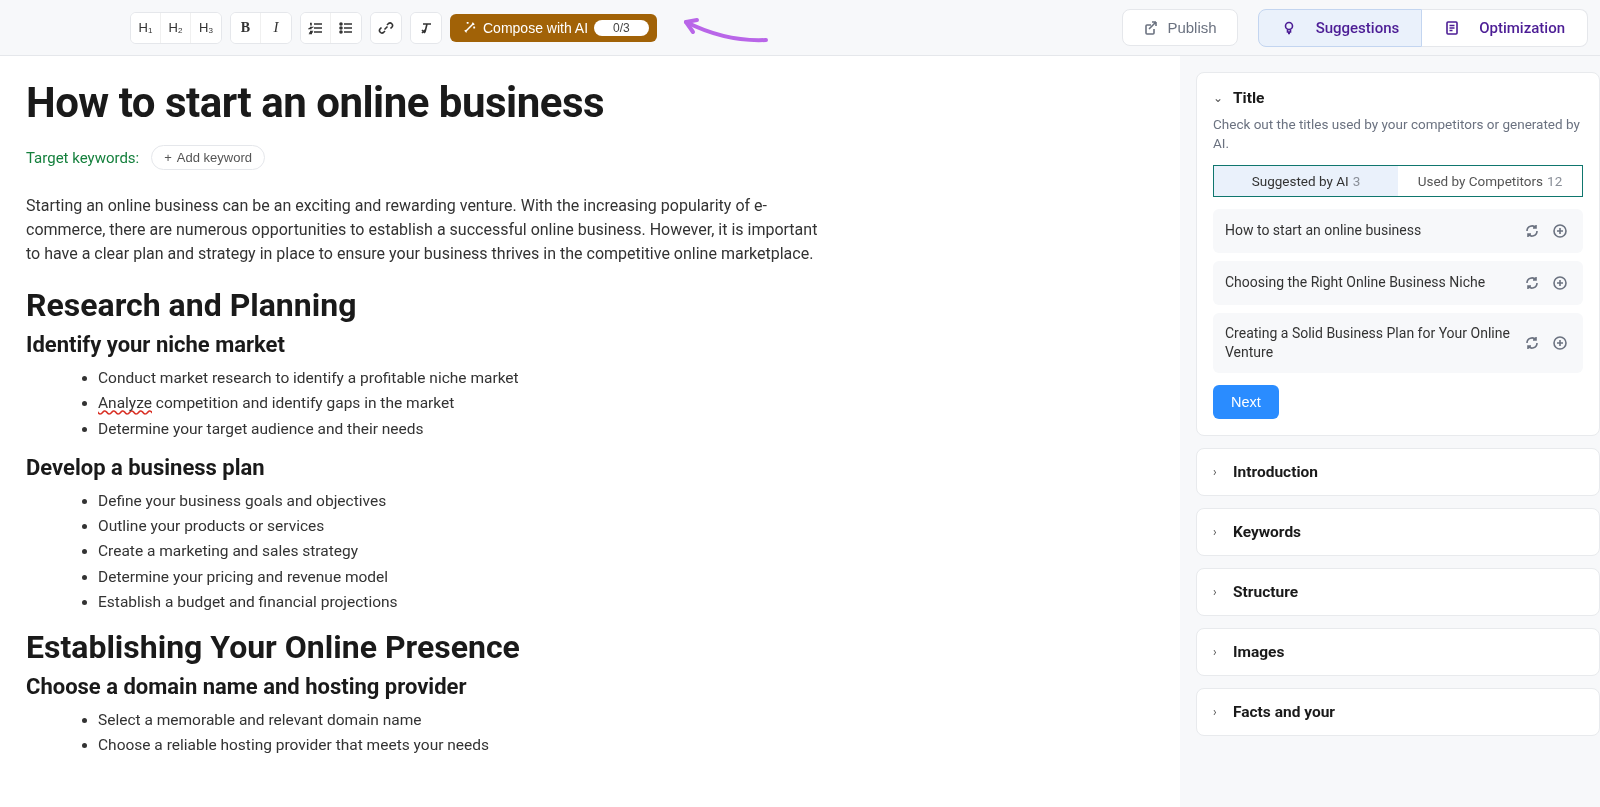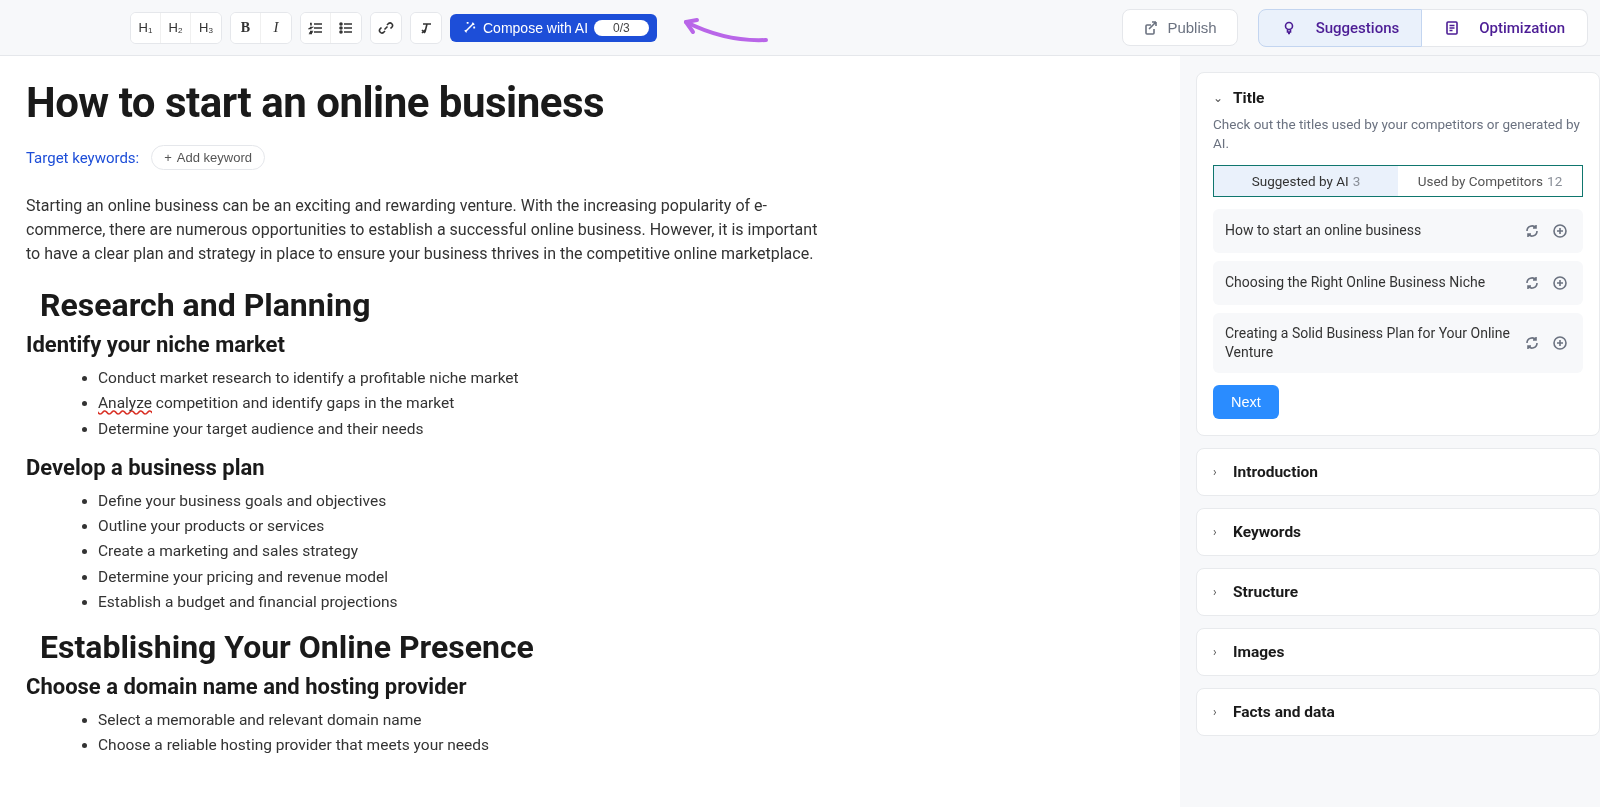--- a/index.html
+++ b/index.html
@@ -4,37 +4,37 @@
 <style>
 * { box-sizing: border-box; margin: 0; padding: 0; }
 body { font-family: -apple-system, BlinkMacSystemFont, "Segoe UI", Roboto, Arial, sans-serif; background: #f7f8fa; color: #1a1a1a; width: 1600px; height: 807px; overflow: hidden; }
 .toolbar { display: flex; align-items: center; padding: 8px 12px 8px 130px; background: #f7f8fa; border-bottom: 1px solid #e5e7eb; gap: 8px; height: 56px; }
 .tb-group { display: flex; gap: 0; border: 1px solid #e5e7eb; border-radius: 6px; background: #fff; overflow: hidden; }
 .tb-btn { display: flex; align-items: center; justify-content: center; width: 30px; height: 30px; border: none; background: #fff; cursor: pointer; font-size: 13px; color: #333; border-right: 1px solid #f0f0f0; }
 .tb-btn:last-child { border-right: none; }
 .tb-btn .sub { font-size: 8px; position: relative; top: 3px; }
 .tb-btn-italic { font-style: italic; font-family: serif; font-size: 15px; }
 .tb-btn-bold { font-weight: bold; font-family: serif; font-size: 14px; }
-.compose-btn { display: flex; align-items: center; gap: 6px; background: #1d4ed8; color: #fff; border: none; border-radius: 6px; padding: 6px 8px 6px 12px; font-size: 14px; font-weight: 500; cursor: pointer; }
+.compose-btn { display: flex; align-items: center; gap: 6px; background: #a16207; color: #fff; border: none; border-radius: 6px; padding: 6px 8px 6px 12px; font-size: 14px; font-weight: 500; cursor: pointer; }
 .compose-badge { background: #fff; color: #444; border-radius: 10px; padding: 1px 19px; font-size: 12px; font-weight: 500; }
 .arrow-svg { margin-left: 6px; }
 .toolbar-spacer { flex: 1; }
 .publish-btn { display: flex; align-items: center; gap: 8px; background: #fff; border: 1px solid #e5e7eb; border-radius: 8px; padding: 9px 20px; font-size: 15px; color: #6b7280; cursor: pointer; font-weight: 500; text-align: center; }
 .tab-btn { display: flex; align-items: center; gap: 19px; border: 1px solid #e5e7eb; padding: 9px 22px; font-size: 15px; cursor: pointer; background: #fff; color: #4c1d95; font-weight: 500; border-radius: 8px 0 0 8px; }
 .tab-btn.active { background: #eaf1fb; border-color: #c3d5f0; }
 .tab-btn.right { border-radius: 0 8px 8px 0; border-left: none; }
 .tab-wrap { display: flex; margin-left: 12px; }
 .main { display: flex; height: calc(100% - 56px); }
 .editor { flex: 1; background: #fff; padding: 22px 30px 30px 26px; overflow-y: auto; }
 .page-title { font-size: 42px; font-weight: 700; margin-bottom: 18px; letter-spacing: -0.5px; }
 .keywords-row { display: flex; align-items: center; gap: 12px; margin-bottom: 24px; }
-.keywords-label { font-size: 15px; color: #1d4ed8; }
+.keywords-label { font-size: 15px; color: #15803d; }
 .add-keyword { display: flex; align-items: center; gap: 5px; border: 1px solid #e5e7eb; border-radius: 14px; padding: 4px 12px; font-size: 13px; color: #555; cursor: pointer; background: #fff; }
 .intro-text { font-size: 16px; line-height: 1.5; color: #333; max-width: 800px; margin-bottom: 20px; }
-.editor h2 { font-size: 32px; font-weight: 700; margin: 14px 14px 8px; }
+.editor h2 { font-size: 32px; font-weight: 700; margin: 14px 0 8px; }
 .editor h3 { font-size: 22px; font-weight: 700; margin: 8px 0 10px; }
 .editor ul { padding-left: 72px; margin-bottom: 14px; }
 .editor li { font-size: 15.5px; line-height: 1.5; color: #333; margin-bottom: 2px; }
 .spellerr { text-decoration: underline wavy #d93025; text-decoration-skip-ink: none; }
 .sidebar { width: 420px; background: #f7f8fa; padding: 16px 0 16px 16px; overflow-y: auto; }
 .panel { background: #fff; border: 1px solid #e8eaed; border-radius: 8px; margin-bottom: 12px; padding: 16px; }
 .panel-collapsed { padding: 14px 16px; }
 .panel-head { display: flex; align-items: center; gap: 8px; margin-bottom: 8px; }
 .panel-head.nomargin { margin-bottom: 0; }
 .chev { font-size: 12px; color: #555; width: 12px; display: inline-block; }
@@ -249,17 +249,17 @@
     </div>
     <div class="panel panel-collapsed">
       <div class="panel-head nomargin">
         <span class="chev">›</span>
         <span class="panel-title">Images</span>
       </div>
     </div>
     <div class="panel panel-collapsed">
       <div class="panel-head nomargin">
         <span class="chev">›</span>
-        <span class="panel-title">Facts and data</span>
+        <span class="panel-title">Facts and your</span>
       </div>
     </div>
   </div>
 </div>
 
 </body></html>

